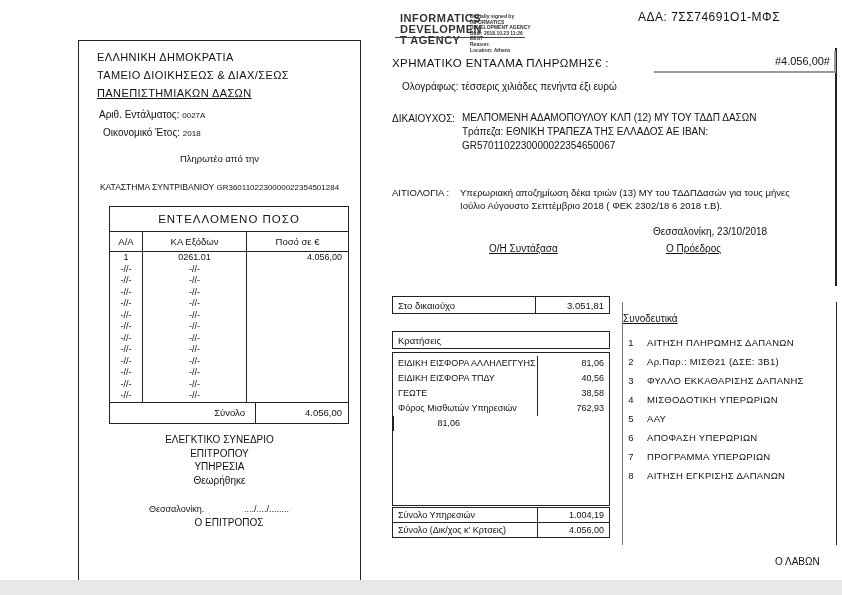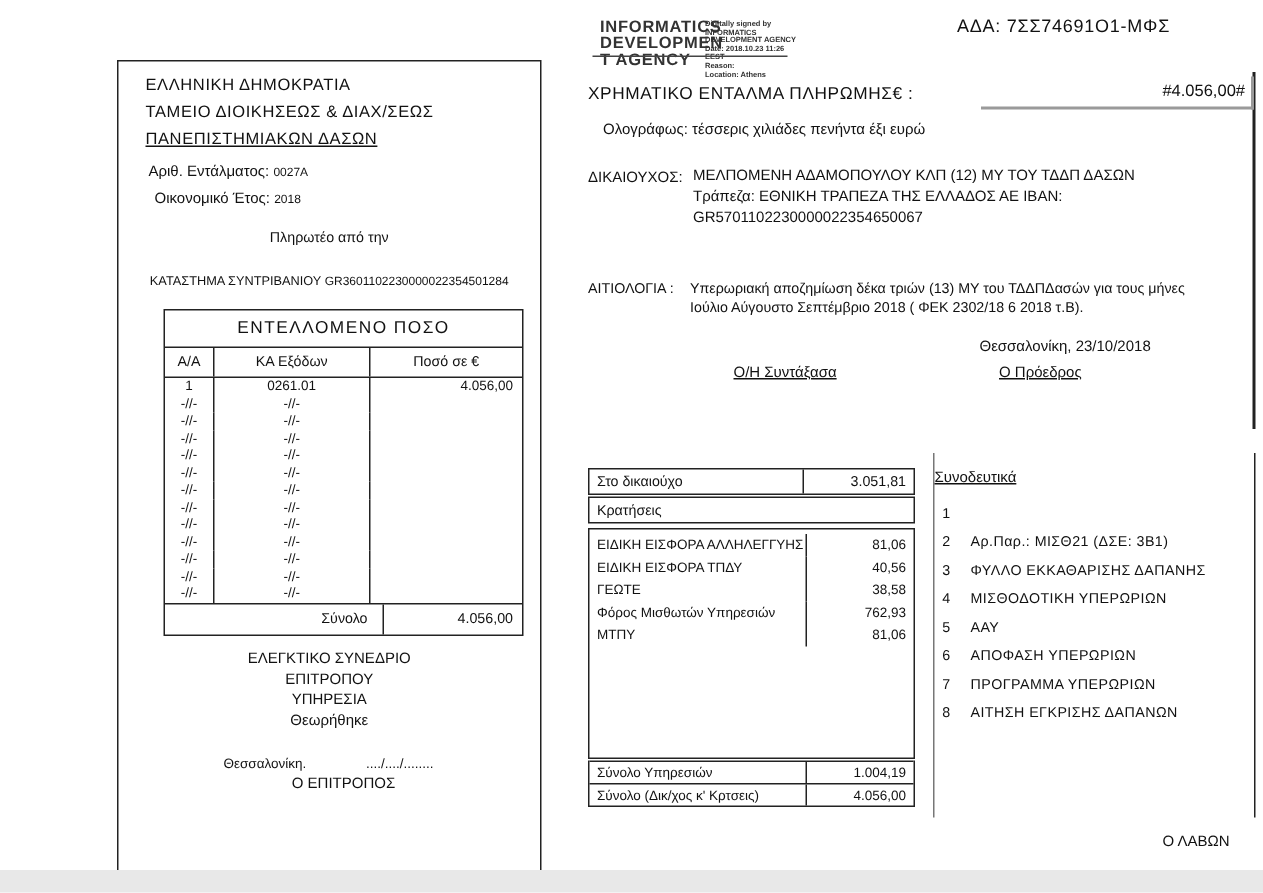--- a/index.html
+++ b/index.html
@@ -219,21 +219,21 @@
   <div class="abs rsmall" style="left:462px;top:140px;">GR5701102230000022354650067</div>
 
   <div class="abs r9" style="left:392px;top:187px;">ΑΙΤΙΟΛΟΓΙΑ :</div>
   <div class="abs r9" style="left:460px;top:187px;width:372px;">Υπερωριακή  αποζημίωση  δέκα    τριών (13)  ΜΥ  του  ΤΔΔΠΔασών  για  τους  μήνες</div>
   <div class="abs r9" style="left:460px;top:200px;width:372px;">Ιούλιο Αύγουστο Σεπτέμβριο 2018 ( ΦΕΚ 2302/18 6 2018 τ.Β).</div>
 
   <div class="abs rsmall" style="left:653px;top:226px;">Θεσσαλονίκη, 23/10/2018</div>
   <div class="abs rsmall u" style="left:489px;top:243px;">Ο/Η Συντάξασα</div>
   <div class="abs rsmall u" style="left:666px;top:243px;">Ο Πρόεδρος</div>
 
-  <div class="abs rr-box" style="left:392px;top:312px;width:216px;">
+  <div class="abs rr-box" style="left:392px;top:296px;width:216px;">
     <div class="rr-row">
       <div class="rr-label">Στο δικαιούχο</div>
       <div class="rr-val">3.051,81</div>
     </div>
   </div>
 
   <div class="abs rr-box" style="left:392px;top:331px;width:216px;">
     <div class="rr-label">Κρατήσεις</div>
   </div>
 
@@ -254,21 +254,20 @@
           <div class="ded-label">ΓΕΩΤΕ</div>
           <div class="ded-val">38,58</div>
         </div>
 
         <div class="ded-row">
           <div class="ded-label">Φόρος Μισθωτών Υπηρεσιών</div>
           <div class="ded-val">762,93</div>
         </div>
 
         <div class="ded-row">
-          <div class="ded-label">ΜΤΠΥ</div>
           <div class="ded-val">81,06</div>
         </div>
       </div>
   </div>
 
   <div class="abs rr-box" style="left:392px;top:507px;width:216px;font-size:9px;border-top:none;">
     <div class="tot-row">
       <div class="ded-label">Σύνολο Υπηρεσιών</div>
       <div class="ded-val">1.004,19</div>
     </div>
@@ -277,20 +276,21 @@
       <div class="ded-val">4.056,00</div>
     </div>
   </div>
 
   <div class="abs attach-box" style="left:622px;top:302px;width:213px;height:243px;">
     <div class="attach-title u">Συνοδευτικά</div>
     <div class="attach-list">
 
         <div class="attach-item">
           <span class="attach-num">1</span>
+          <span class="attach-txt">ΑΙΤΗΣΗ ΠΛΗΡΩΜΗΣ ΔΑΠΑΝΩΝ</span>
         </div>
 
         <div class="attach-item">
           <span class="attach-num">2</span>
           <span class="attach-txt">Αρ.Παρ.: ΜΙΣΘ21 (ΔΣΕ: 3Β1)</span>
         </div>
 
         <div class="attach-item">
           <span class="attach-num">3</span>
           <span class="attach-txt">ΦΥΛΛΟ ΕΚΚΑΘΑΡΙΣΗΣ ΔΑΠΑΝΗΣ</span>

